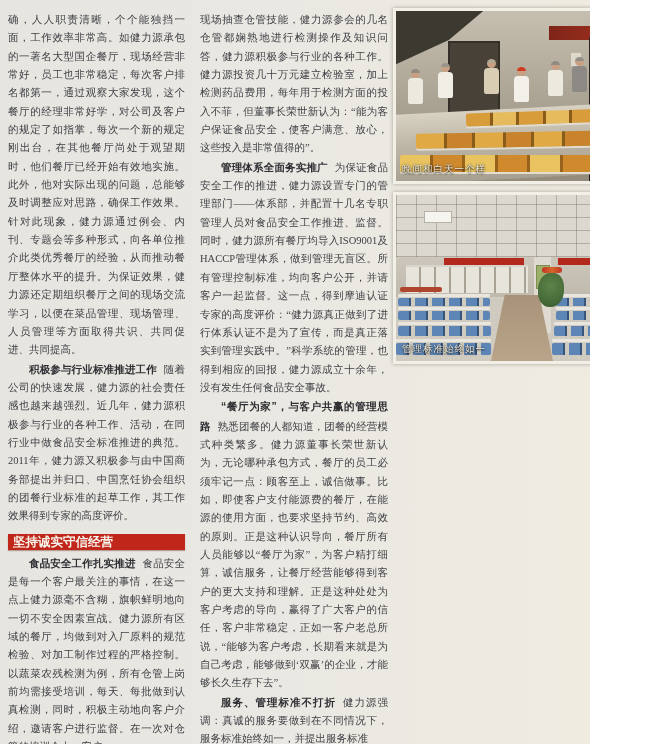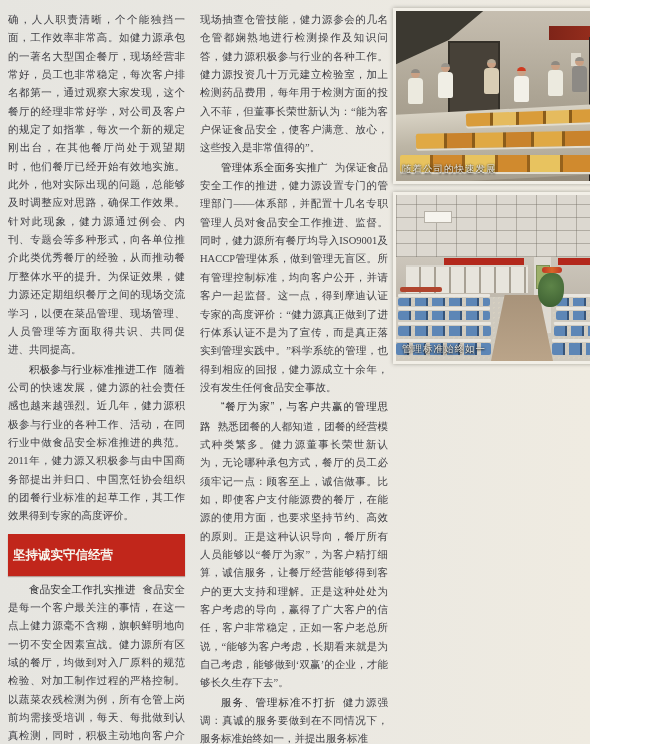--- a/index.html
+++ b/index.html
@@ -10,27 +10,27 @@
     font-family:"Liberation Serif","DejaVu Serif",serif;
   }
   .col { position:absolute; top:11px; font-size:10.5px; line-height:18.35px; text-align:justify; }
   .col-left  { left:8px;   width:177px; }
   .col-mid   { left:200px; width:188px; }
   .col-right { left:402px; width:188px; top:372px; }
   .para { margin:0; }
   .para.indent { text-indent:21px; }
   .para-head {
     font-family:"Liberation Sans","DejaVu Sans",sans-serif;
-    font-weight:normal; color:#2e2e33; margin-right:7px;margin-top:33px;
+    font-weight:bold; color:#2e2e33; margin-right:7px;margin-top:33px;
   }
   .banner {
     background:#c1261b; color:#f7f4ec;
     font-family:"Liberation Sans","DejaVu Sans",sans-serif;
     font-weight:bold; font-size:12.5px; line-height:16px;
-    padding:13px 5px; text-align:left; text-indent:0;
+    padding:0 5px; text-align:left; text-indent:0;
     box-shadow:0 1px 1px rgba(90,20,10,.35);
   }
   .banner-1 { margin:8px 0 4px 0; }
   .banner-2 { margin:0 0 7px 0; }
   .editor-line {
     margin-top:15px; text-align:right; font-weight:bold;
     font-size:11.5px; color:#4c413d; padding-right:8px;
   }
   .ed-sq { display:inline-block; width:11px; height:11px; background:#c1261b; margin-right:4px; vertical-align:-1px; }
 
@@ -134,21 +134,21 @@
     <div class="person" style="left:42px;top:52px;--cap:#9a958c;--shirt:#f0eee5"></div>
     <div class="person" style="left:88px;top:48px;--cap:#b5a893;--shirt:#d9cdb4"></div>
     <div class="person" style="left:118px;top:56px;--cap:#cf3a20;--shirt:#f2f0e8"></div>
     <div class="person" style="left:152px;top:50px;--cap:#8f8a82;--shirt:#eceadf"></div>
     <div class="person" style="left:176px;top:46px;--cap:#938e86;--shirt:#8d8a85"></div>
     <div class="person" style="left:204px;top:44px;--cap:#9a958c;--shirt:#e8e6dd"></div>
     <div class="art k-table"></div>
     <div class="art tray-row tray-1"></div>
     <div class="art tray-row tray-2"></div>
     <div class="art tray-row tray-3"></div>
-    <div class="caption">随着公司的快速发展</div>
+    <div class="caption">晚间和白天一个样</div>
   </div>
 
   <div class="photo photo-2">
     <div class="art d-ceiling"></div>
     <div class="art d-light"></div>
     <div class="art d-wall"></div>
     <div class="art d-win"></div>
     <div class="art d-banner-l"></div>
     <div class="art d-banner-r"></div>
     <div class="art d-pillar-1"></div>

